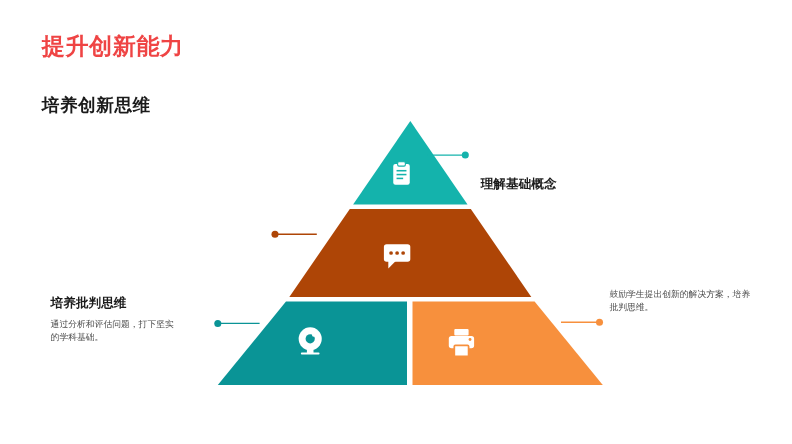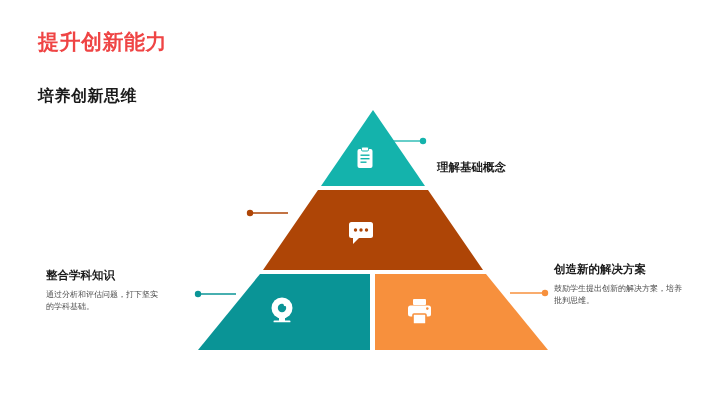--- a/index.html
+++ b/index.html
@@ -145,22 +145,21 @@
       <circle cx="545" cy="293" r="3.2" fill="#f7903d"></circle>
     </g>
   </svg>
 
   <div class="label label-tier1">
     <div class="lab-title">理解基础概念</div>
   </div>
 
 
   <div class="label label-tier3">
-    <div class="lab-title">整合学科知识</div>
+    <div class="lab-title">培养批判思维</div>
     <div class="lab-body">通过分析和评估问题，打下坚实的学科基础。</div>
   </div>
 
   <div class="label label-tier4">
-    <div class="lab-title">创造新的解决方案</div>
     <div class="lab-body">鼓励学生提出创新的解决方案，培养批判思维。</div>
   </div>
 
 </div>
 
 </body></html>

